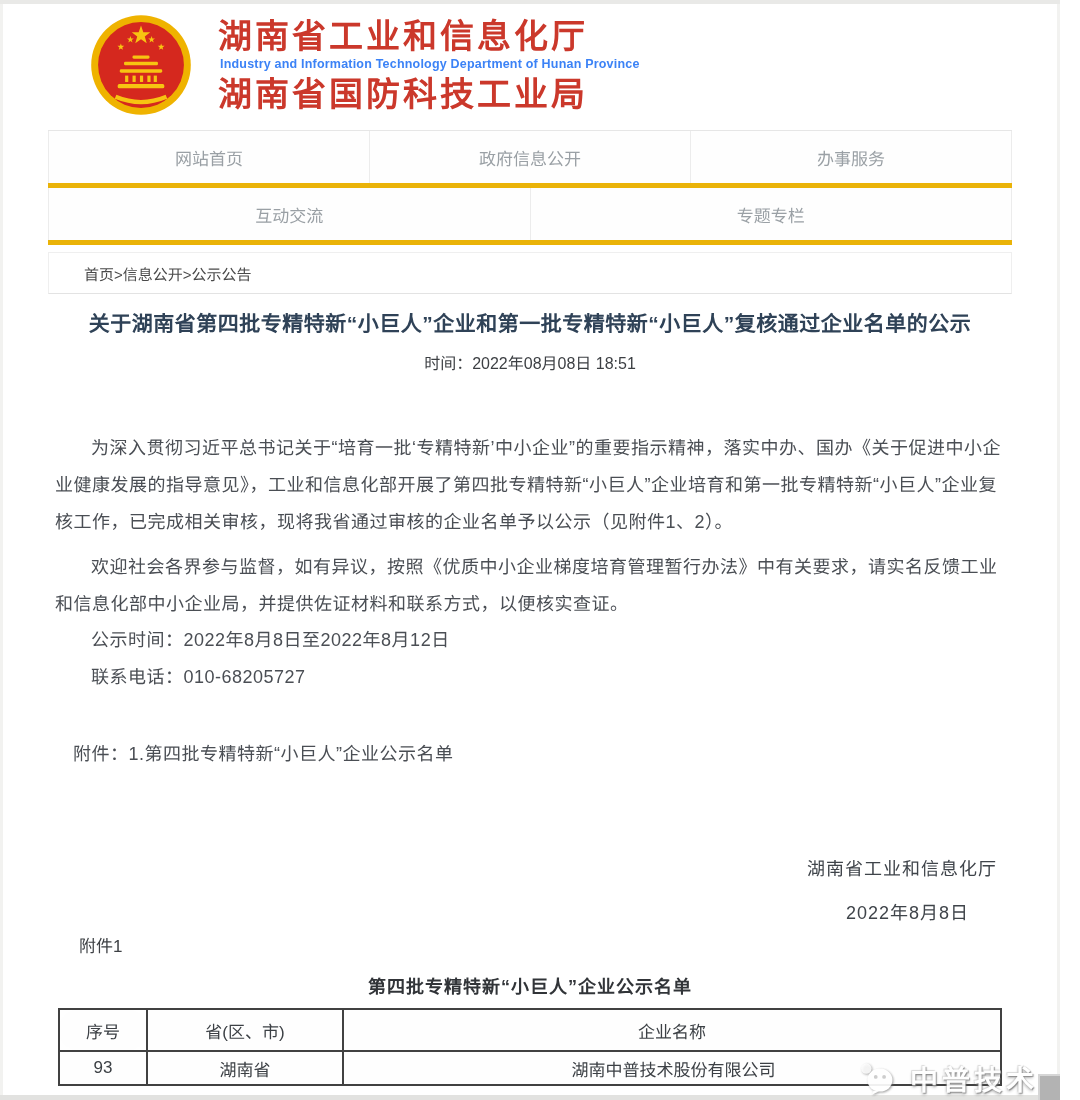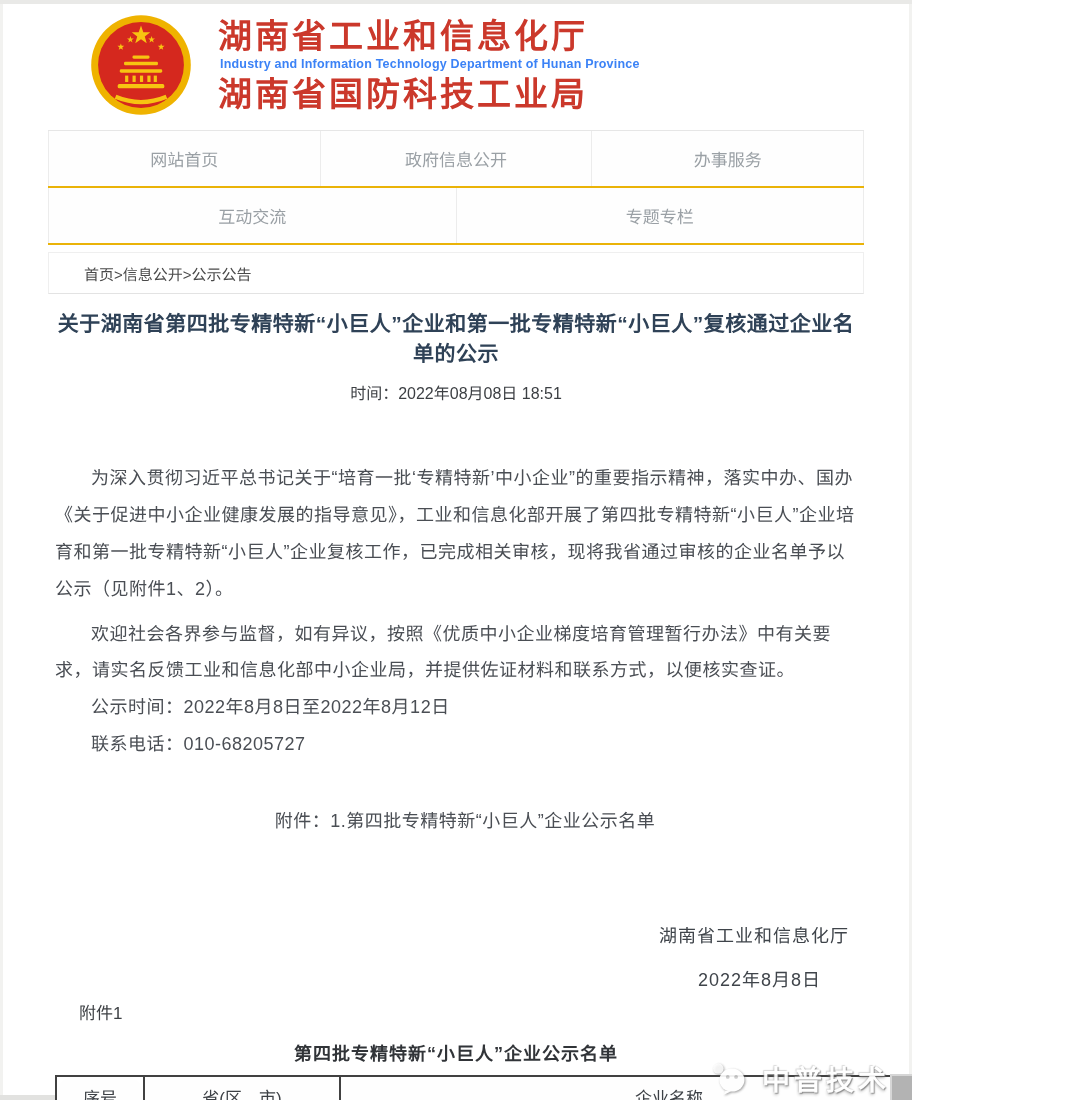--- a/index.html
+++ b/index.html
@@ -3,21 +3,21 @@
 <meta charset="utf-8">
 <style>
   * { margin: 0; padding: 0; box-sizing: border-box; }
   html, body { background: #ffffff; }
   body {
     font-family: "Liberation Sans", "DejaVu Sans", sans-serif;
     width: 1080px;
   }
   .page {
     position: relative;
-    width: 912px;
+    width: 1060px;
     height: 1100px;
     background: #ffffff;
     overflow: hidden;
     box-shadow: inset 0 4px 0 #e9e9e7, inset 0 -5px 0 #e2e2e0, inset 3px 0 0 #f2f2f0, inset -3px 0 0 #f2f2f0;
   }
 
   
   .site-header {
     display: flex;
     align-items: center;
@@ -35,21 +35,21 @@
   .org-en {
     color: #3b82f6;
     font-size: 12.5px;
     font-weight: bold;
     margin: 5px 0 6px 2px;
     letter-spacing: 0.2px;
   }
 
   
   .nav { margin: 0 48px; border-top: 1px solid #e6e6e6; }
-  .nav-row { display: flex; height: 57px; border-bottom: 2px solid #eab308; }
+  .nav-row { display: flex; height: 57px; border-bottom: 5px solid #eab308; }
   .nav-cell {
     flex: 1;
     display: flex;
     align-items: center;
     justify-content: center;
     color: #9aa0a5;
     font-size: 17px;
     border-right: 1px solid #ececec;
     cursor: pointer;
     background: #fefefe;
@@ -88,21 +88,21 @@
   }
   .body-text { margin-top: 56px; color: #4a4e54; font-size: 18px; }
   .body-text p {
     text-indent: 2em;
     line-height: 2.05;
     letter-spacing: 0.5px;
   }
   .body-text p + p { margin-top: 8px; }
   .info-line { text-indent: 2em; line-height: 2.05; letter-spacing: 0.5px; }
   .attachments { margin-top: 40px; font-size: 18px; color: #4a4e54; }
-  .att-line1 { text-indent: 1em; line-height: 2.1; letter-spacing: 0.5px; text-align: center; }
+  .att-line1 { text-indent: 1em; line-height: 2.1; letter-spacing: 0.5px; }
   .att-line2 { text-indent: 2.9em; line-height: 2.1; letter-spacing: 0.5px; }
   .signature {
     margin-top: 80px;
     text-align: right;
     padding-right: 8px;
     font-size: 18px;
     color: #3f444a;
     letter-spacing: 1px;
   }
   .signature .sig-date { margin-top: 18px; padding-right: 28px; }

